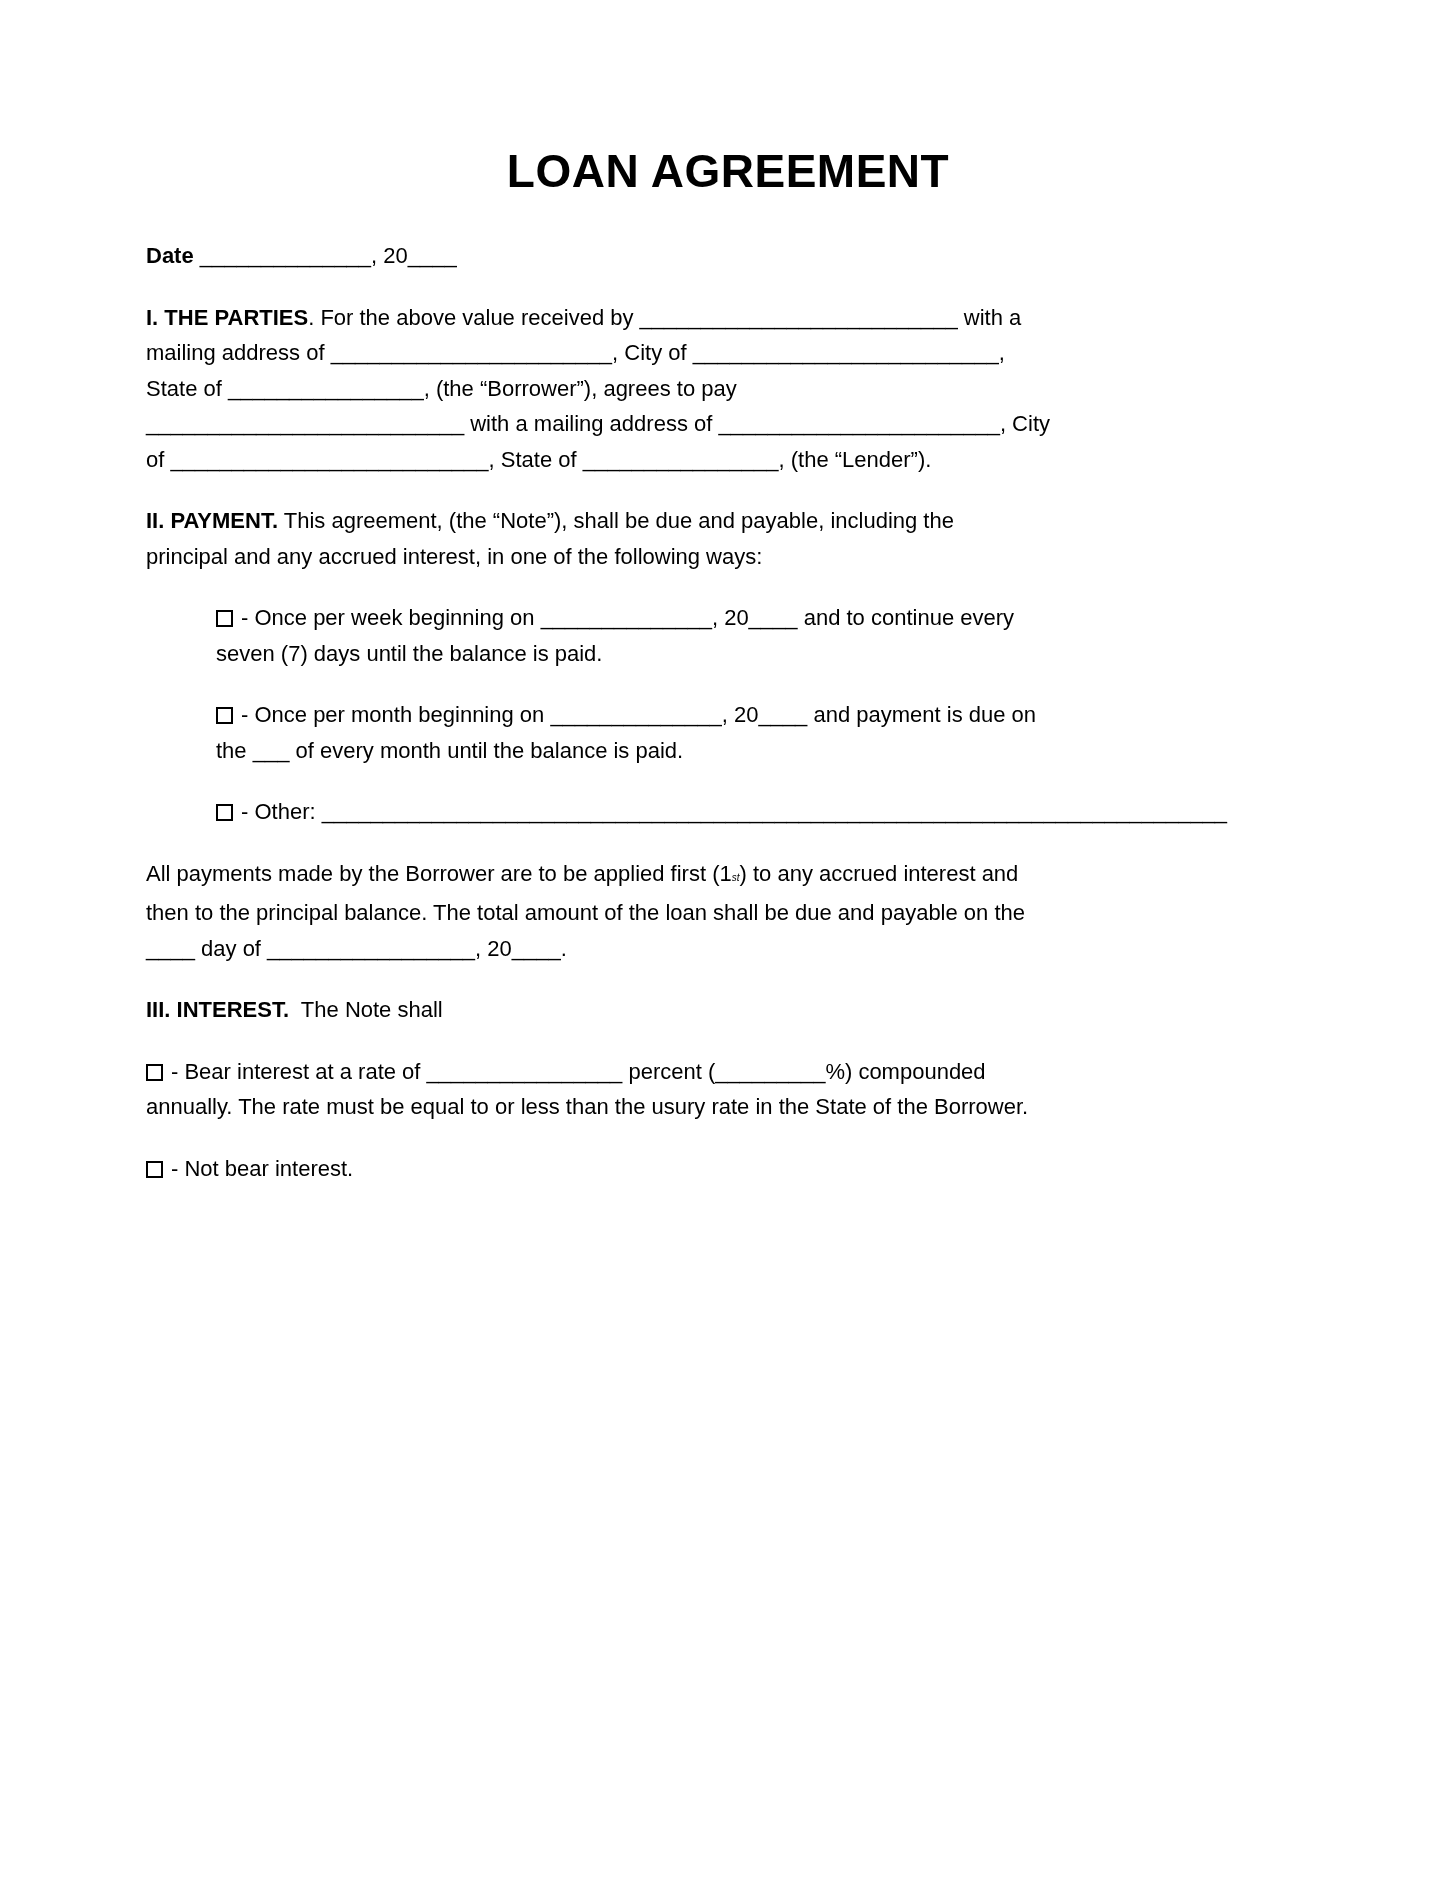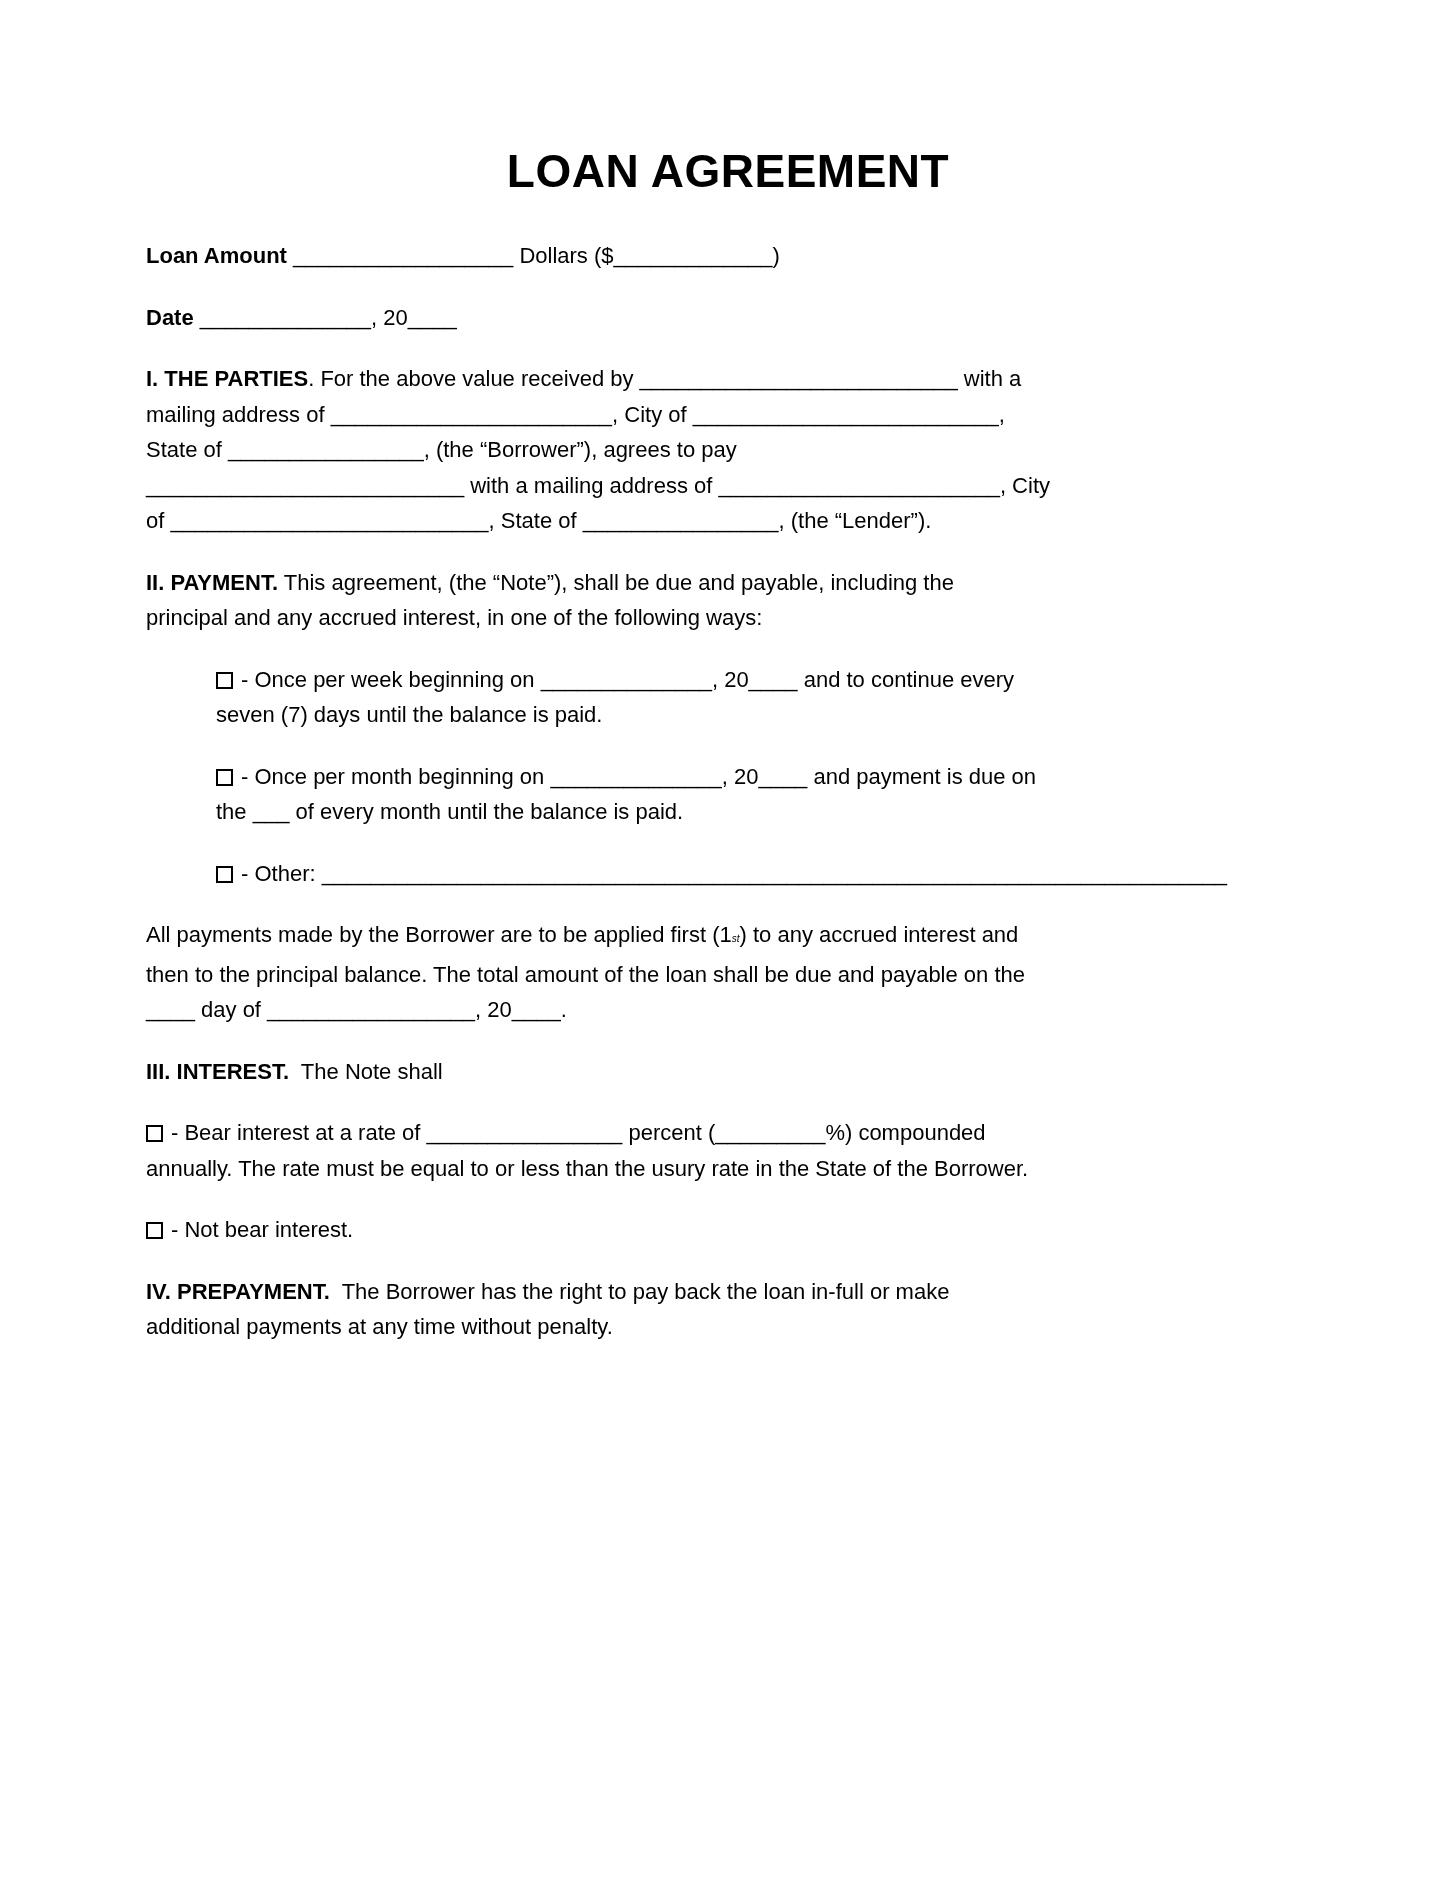--- a/index.html
+++ b/index.html
@@ -75,21 +75,20 @@
   .pageno { font-size: 16px; line-height: 26px; }
 </style>
 </head>
 <body>
 
 <div class="page">
   <div class="content">
 
     <h1 class="doc-title">LOAN AGREEMENT</h1>
 
-    <p class="para"><span class="lbl">Loan Amount</span><span> __________________ Dollars ($_____________)</span></p>
 
     <p class="para"><span class="lbl">Date</span><span> ______________, 20____</span></p>
 
     <p class="para"><span class="hd">I. THE PARTIES</span><span>. For the above value received by __________________________ with a
 mailing address of _______________________, City of _________________________,
 State of ________________, (the “Borrower”), agrees to pay
 __________________________ with a mailing address of _______________________, City
 of __________________________, State of ________________, (the “Lender”).</span></p>
 
     <p class="para"><span class="hd">II. PAYMENT.</span><span> This agreement, (the “Note”), shall be due and payable, including the
@@ -107,22 +106,20 @@
 then to the principal balance. The total amount of the loan shall be due and payable on the
 ____ day of _________________, 20____.</span></p>
 
     <p class="para"><span class="hd">III. INTEREST.</span><span>  The Note shall</span></p>
 
     <p class="para"><span class="cb"></span><span>- Bear interest at a rate of ________________ percent (_________%) compounded
 annually. The rate must be equal to or less than the usury rate in the State of the Borrower.</span></p>
 
     <p class="para"><span class="cb"></span><span>- Not bear interest.</span></p>
 
-    <p class="para"><span class="hd">IV. PREPAYMENT.</span><span>  The Borrower has the right to pay back the loan in-full or make
-additional payments at any time without penalty.</span></p>
 
   </div>
 
   <div class="footer">
     <div class="logo">
       <span>e</span>
       <span class="logo-ribbon"></span>
     </div>
     <div class="pageno">Page 1 of 3</div>
   </div>

